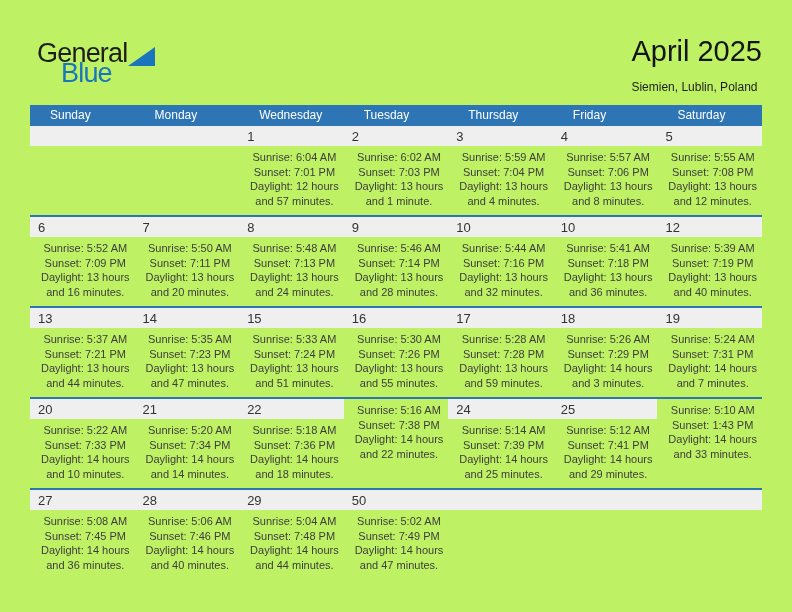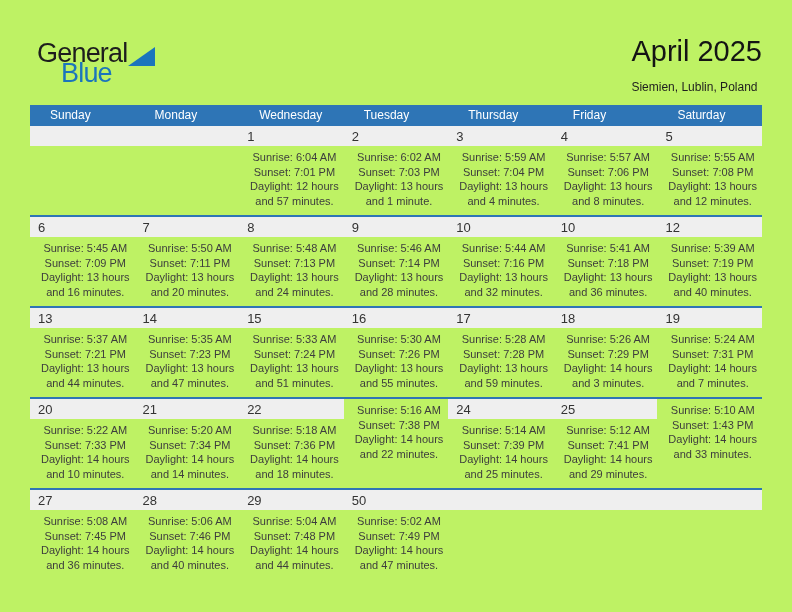--- a/index.html
+++ b/index.html
@@ -96,21 +96,21 @@
             <div class="day-number-band">5</div>
             <div class="day-details">Sunrise: 5:55 AM
 Sunset: 7:08 PM
 Daylight: 13 hours
 and 12 minutes.</div>
           </div>
         </div>
         <div class="week-row with-sep">
           <div class="day-cell">
             <div class="day-number-band">6</div>
-            <div class="day-details">Sunrise: 5:45 AM
+            <div class="day-details">Sunrise: 5:52 AM
 Sunset: 7:09 PM
 Daylight: 13 hours
 and 16 minutes.</div>
           </div>
           <div class="day-cell">
             <div class="day-number-band">7</div>
             <div class="day-details">Sunrise: 5:50 AM
 Sunset: 7:11 PM
 Daylight: 13 hours
 and 20 minutes.</div>

